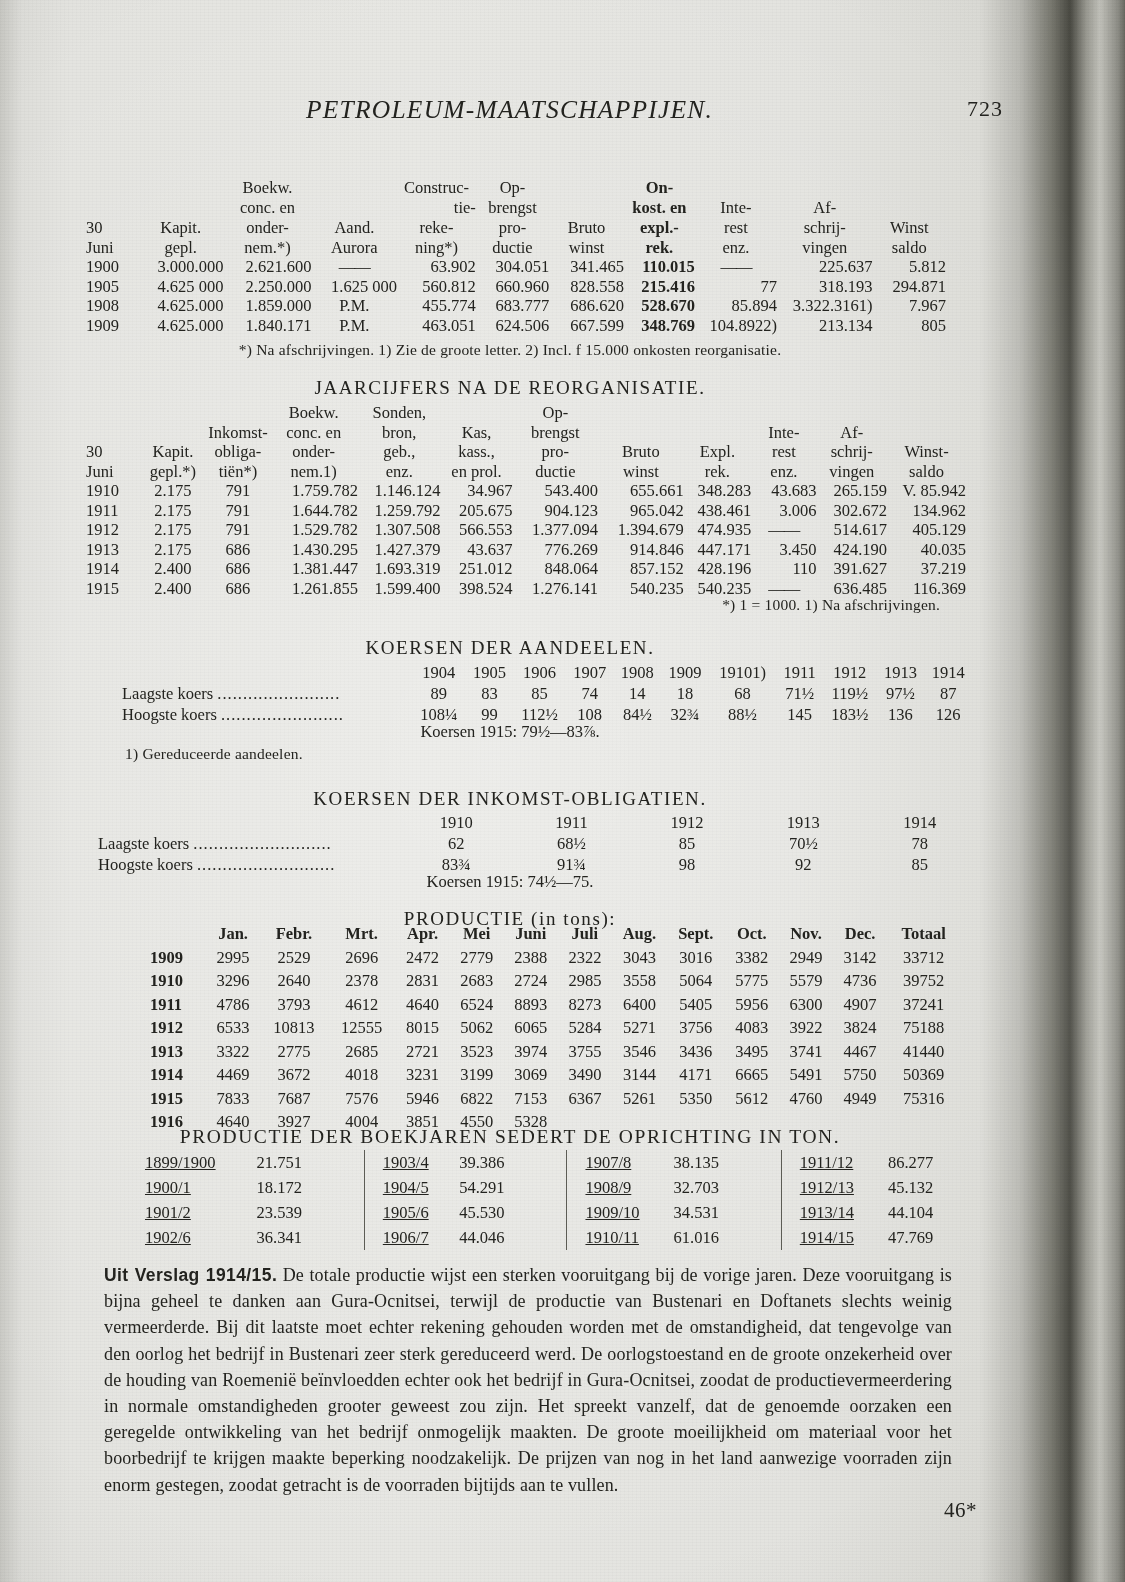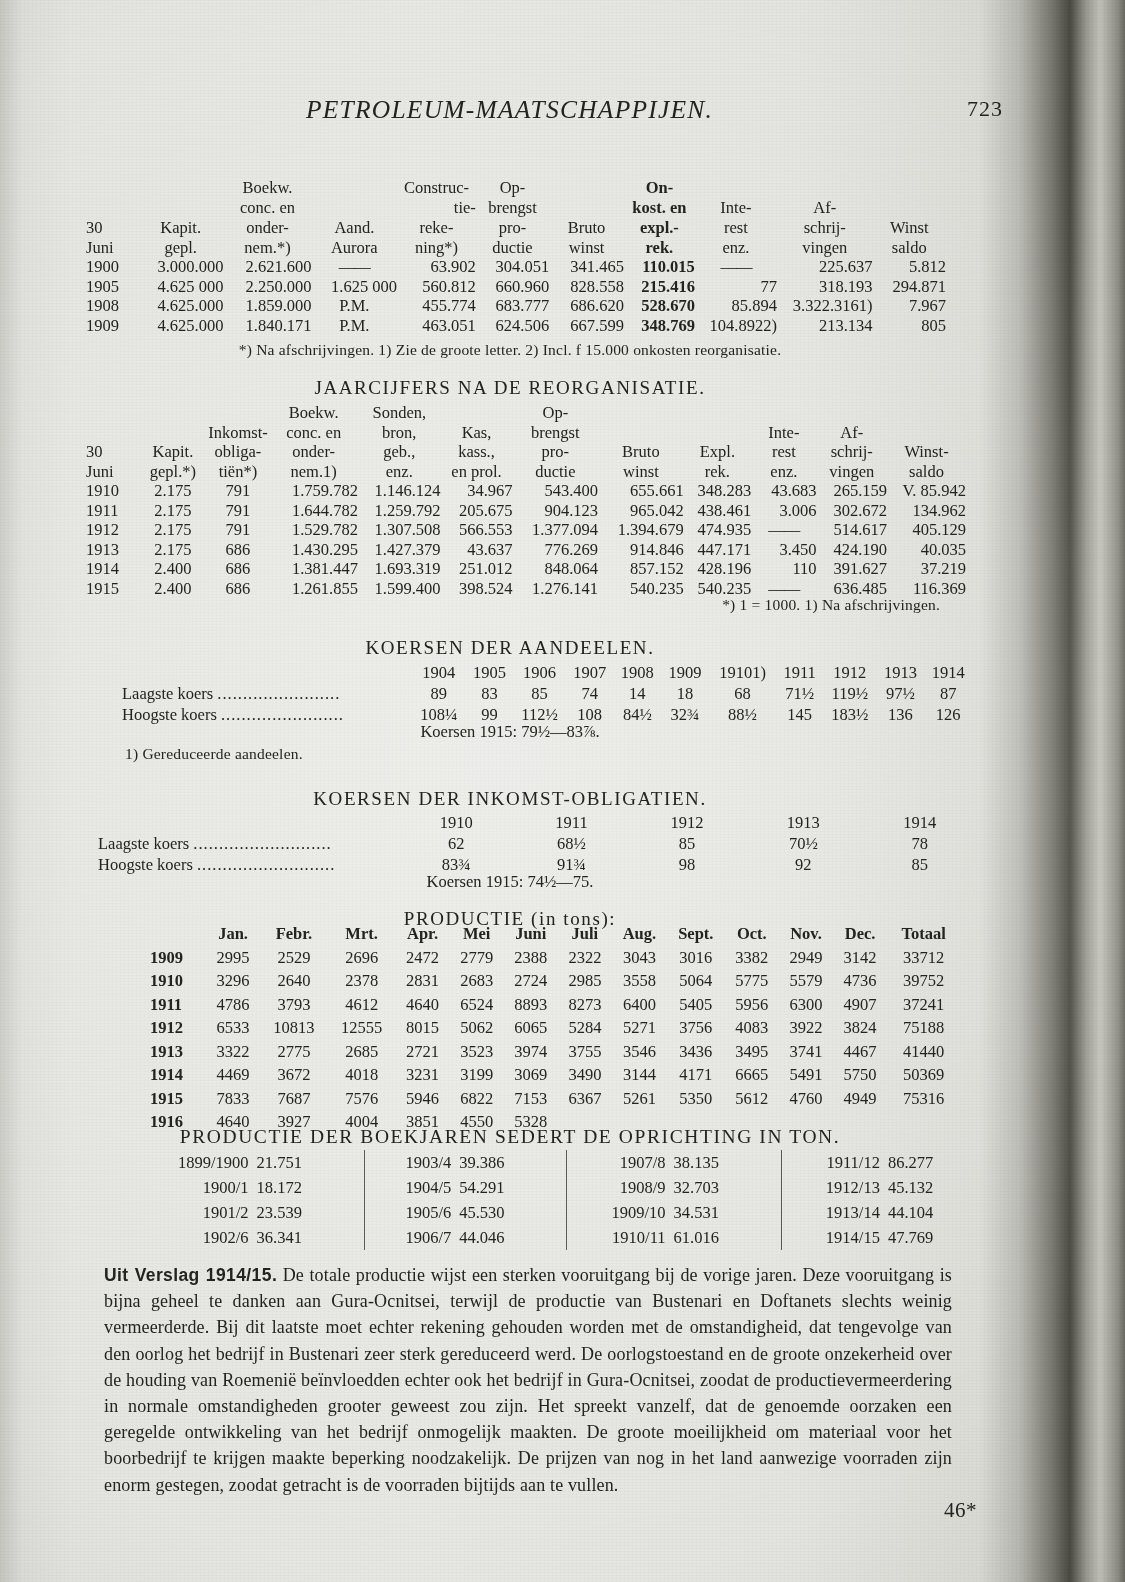--- a/index.html
+++ b/index.html
@@ -114,21 +114,21 @@
   .prod td{text-align:center;white-space:nowrap;}
   .prod td.yr{text-align:left;font-weight:bold;width:56px;}
   .prod .hd td{font-weight:bold;}
 
   
   .boek{
     position:absolute;left:145px;top:1150px;width:850px;
     font-size:16.5px;line-height:25px;
   }
   .boek td{white-space:nowrap;}
-  .boek td.k{text-align:right;padding-right:8px;}
+  .boek td.k{text-align:left;padding-right:8px;text-decoration:underline;}
   .boek td.v{text-align:left;padding-right:30px;}
   .boek td.sep{
     width:2px;border-left:1px solid #5c5c55;padding:0 16px 0 0;
   }
 
   
   .para{
     position:absolute;left:104px;top:1262px;width:848px;
     font-size:18px;line-height:26.2px;
     text-align:justify;letter-spacing:.15px;

